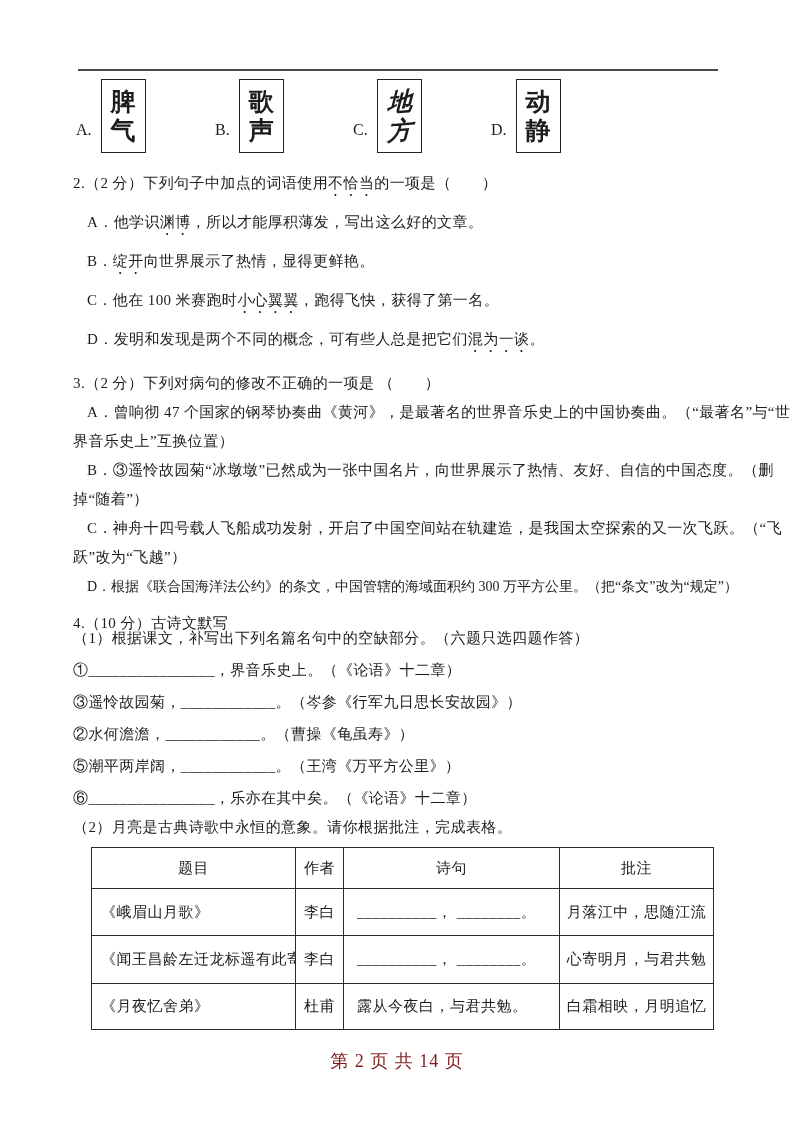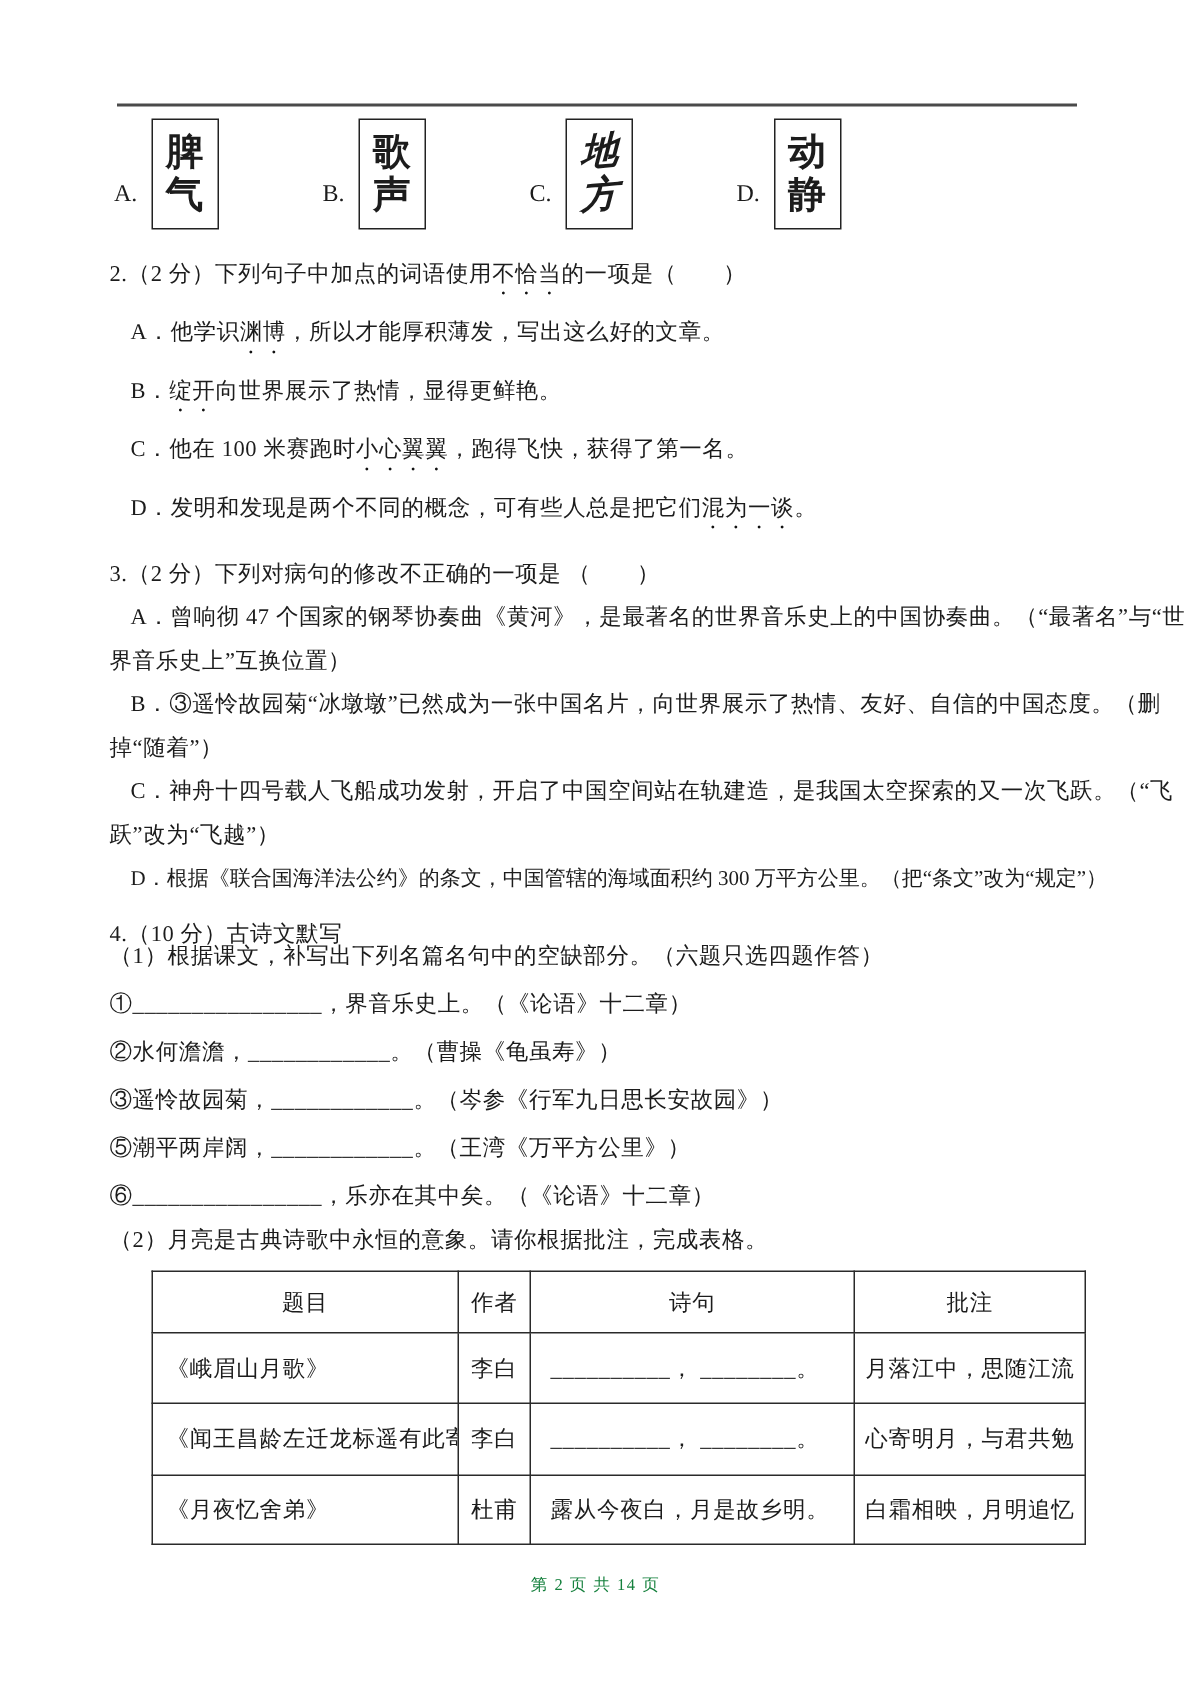--- a/index.html
+++ b/index.html
@@ -69,21 +69,21 @@
   .tight { font-size:14px; letter-spacing:0; }
   .em {
     -webkit-text-emphasis:filled dot #111;
     -webkit-text-emphasis-position:under;
     text-emphasis:filled dot #111;
     text-emphasis-position:under right;
   }
   
   table {
     margin-top:12px;
-    margin-left:28px;
+    margin-left:18px;
     border-collapse:collapse;
     table-layout:fixed;
     width:622px;
   }
   td, th {
     border:1px solid #2a2a2a;
     font-size:15px;
     font-weight:normal;
     letter-spacing:0.5px;
     overflow:hidden;
@@ -99,23 +99,23 @@
   tr.r2   { height:46px; }
   th { text-align:center; }
   td.t-title  { text-align:left; padding-left:9px; }
   td.t-author { text-align:center; }
   td.t-verse  { text-align:left; padding-left:13px; }
   td.t-note   { text-align:center; }
   
   .footer {
     margin-top:19px;
     text-align:center;
-    font-size:11px;
+    font-size:18px;
     letter-spacing:1px;
-    color:#15803d;
+    color:#7f1d1d;
   }
 </style>
 </head>
 <body>
 
 <div class="content">
 
   <div class="rule"></div>
 
   <div class="q1-row">
@@ -160,22 +160,22 @@
   <p class="cont">界音乐史上”互换位置）</p>
   <p class="opt">B．③遥怜故园菊“冰墩墩”已然成为一张中国名片，向世界展示了热情、友好、自信的中国态度。（删</p>
   <p class="cont">掉“随着”）</p>
   <p class="opt">C．神舟十四号载人飞船成功发射，开启了中国空间站在轨建造，是我国太空探索的又一次飞跃。（“飞</p>
   <p class="cont">跃”改为“飞越”）</p>
   <p class="opt tight">D．根据《联合国海洋法公约》的条文，中国管辖的海域面积约 300 万平方公里。（把“条文”改为“规定”）</p>
 
   <p class="stem4">4.（10 分）古诗文默写</p>
   <p class="sub">（1）根据课文，补写出下列名篇名句中的空缺部分。（六题只选四题作答）</p>
   <p class="blank-line">①________________，界音乐史上。（《论语》十二章）</p>
+  <p class="blank-line">③遥怜故园菊，____________。（岑参《行军九日思长安故园》）</p>
   <p class="blank-line">②水何澹澹，____________。（曹操《龟虽寿》）</p>
-  <p class="blank-line">③遥怜故园菊，____________。（岑参《行军九日思长安故园》）</p>
   <p class="blank-line">⑤潮平两岸阔，____________。（王湾《万平方公里》）</p>
   <p class="blank-line">⑥________________，乐亦在其中矣。（《论语》十二章）</p>
   <p class="sub2">（2）月亮是古典诗歌中永恒的意象。请你根据批注，完成表格。</p>
 
   <table>
     <colgroup>
       <col class="c-title">
         <col class="c-author">
         <col class="c-verse">
         <col class="c-note">
@@ -195,21 +195,21 @@
     </tr>
     <tr class="r1">
       <td class="t-title">《闻王昌龄左迁龙标遥有此寄》</td>
       <td class="t-author">李白</td>
       <td class="t-verse">__________， ________。</td>
       <td class="t-note">心寄明月，与君共勉</td>
     </tr>
     <tr class="r2">
       <td class="t-title">《月夜忆舍弟》</td>
       <td class="t-author">杜甫</td>
-      <td class="t-verse">露从今夜白，月是故乡明。</td>
+      <td class="t-verse">露从今夜白，与君共勉。</td>
       <td class="t-note">白霜相映，月明追忆</td>
     </tr>
   </tbody>
     </table>
 
   <div class="footer">第 2 页 共 14 页</div>
 
 </div>
 
 </body></html>

